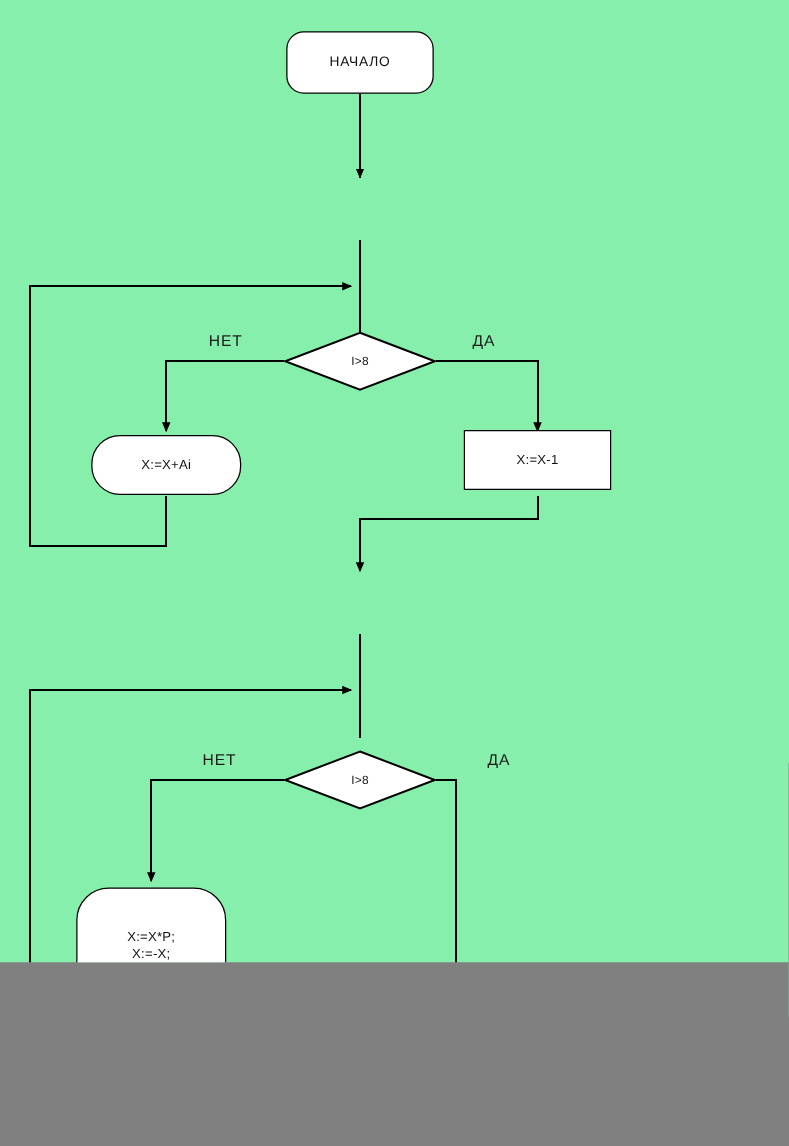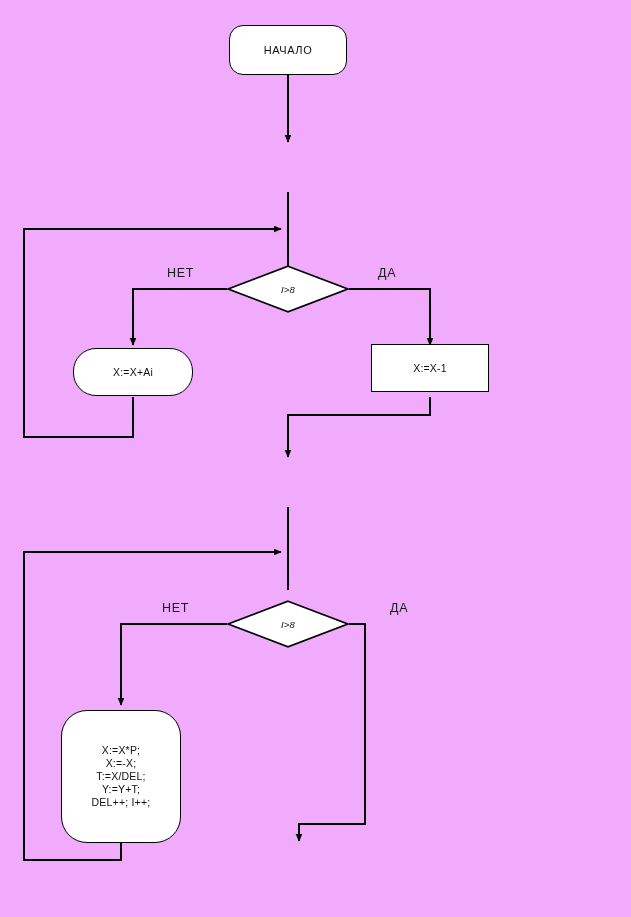--- a/index.html
+++ b/index.html
@@ -3,22 +3,22 @@
 <meta charset="utf-8">
 <style>
   html, body {
     margin: 0;
     padding: 0;
     background: #808080;
   }
   #canvas {
     position: relative;
     width: 631px;
-    height: 917px;
-    background: #f0abfc;
+    height: 770px;
+    background: #86efac;
     font-family: "Liberation Sans", sans-serif;
     overflow: hidden;
   }
   #svg-layer {
     position: absolute;
     top: 0;
     left: 0;
     width: 631px;
     height: 917px;
   }
@@ -41,21 +41,20 @@
   }
   .process {
     font-size: 10.5px;
     line-height: 13px;
     letter-spacing: 0.2px;
     white-space: pre-line;
   }
   .diamond-wrap {
     position: absolute;
     z-index: 3;
-    font-style: italic;
   }
   .diamond-label {
     position: absolute;
     left: 0;
     top: 0;
     width: 100%;
     height: 100%;
     display: flex;
     align-items: center;
     justify-content: center;

